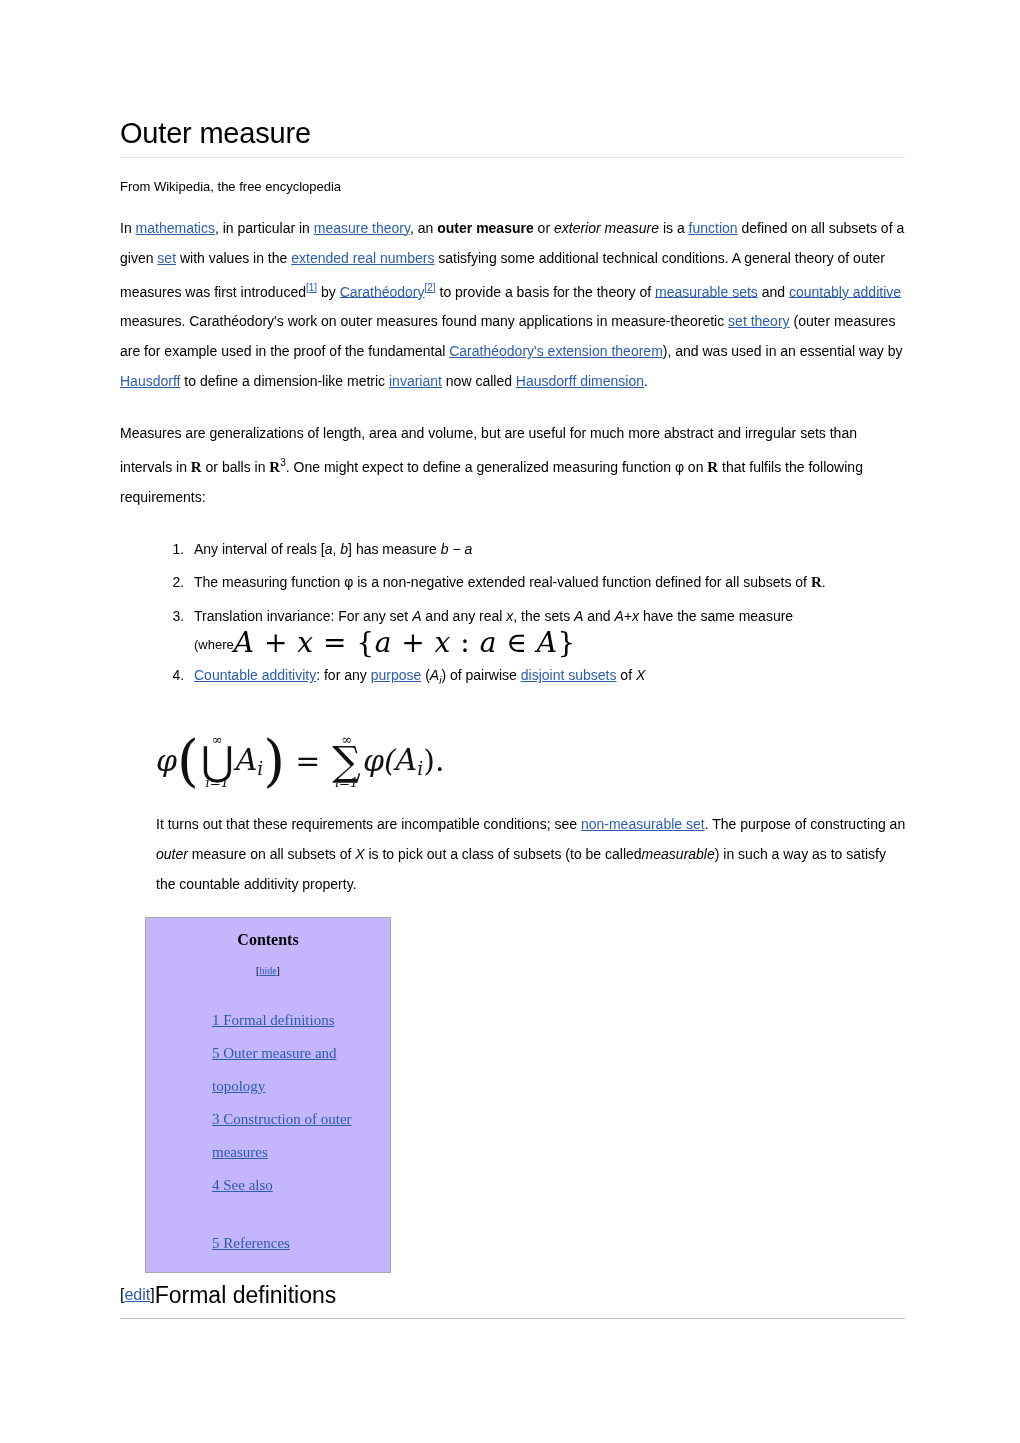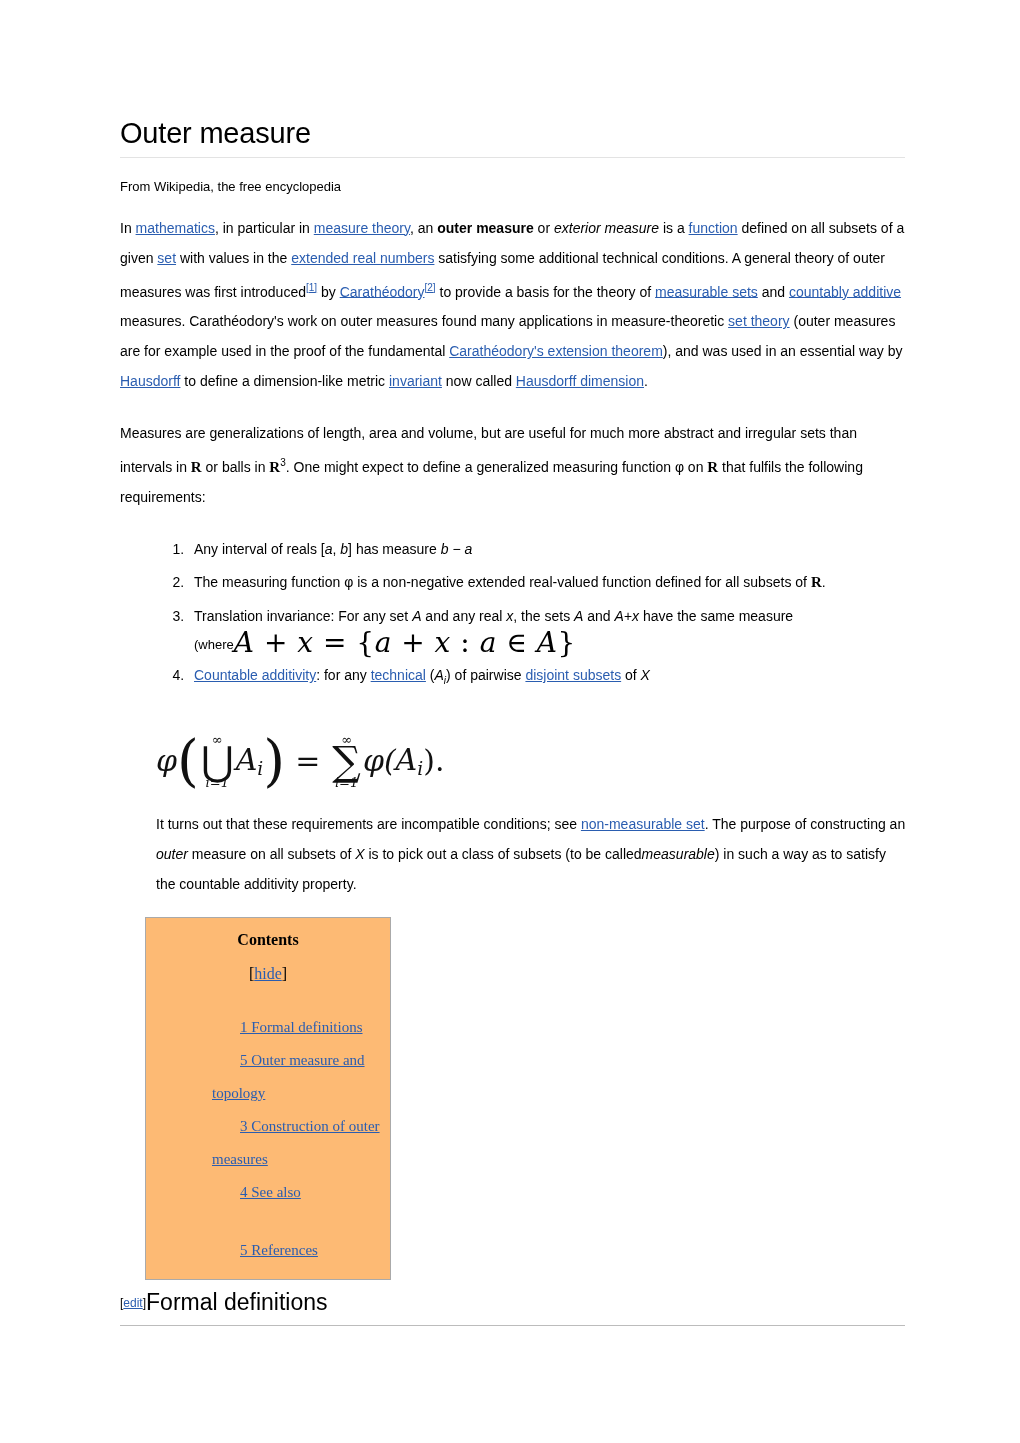--- a/index.html
+++ b/index.html
@@ -128,66 +128,65 @@
     font-family: "DejaVu Serif", serif;
     line-height: 0.7;
     font-weight: 300;
   }
   .sub { font-size: 0.62em; vertical-align: -0.28em; font-style: italic; }
   
   .toc {
     margin-top: 18px;
     width: 246px;
     border: 1px solid #aaa;
-    background: #fdba74;
+    background: #c4b5fd;
     box-sizing: border-box;
     font-family: "Liberation Serif", serif;
     padding: 10px 8px 12px 8px;
     position: relative;
   }
   .toc-title {
     text-align: center;
     font-weight: bold;
     font-size: 16px;
     font-family: "Liberation Serif", serif;
     line-height: 1.5;
   }
   .toc-toggle {
     text-align: center;
-    font-size: 16px;
+    font-size: 10px;
     margin-top: 13px;
     font-family: "Liberation Serif", serif;
   }
   .toc-toggle a { color: #2a5db0; text-decoration: underline; }
   .toc-list {
     margin-top: 28px;
     font-size: 15px;
     line-height: 33px;
     font-family: "Liberation Serif", serif;
   }
   .toc-item {
     padding-left: 58px;
     text-indent: 0;
   }
   .toc-item a {
     color: #2a5db0;
     text-decoration: underline;
-    margin-left: 28px;
   }
   .toc-item.wrap { padding-left: 58px; text-indent: 0; }
   .toc-item.spaced { margin-top: 25px; }
   
   .section-head {
     margin-top: 9px;
     font-size: 23px;
     font-weight: normal;
     line-height: 1.2;
   }
   .edit-link {
-    font-size: 12px;
+    font-size: 16px;
     vertical-align: 3px;
   }
   .edit-link a { color: #2a5db0; text-decoration: underline; }
   .edit-br { color: #000; }
   .section-rule {
     height: 1px;
     background: #bcbcbc;
     margin-top: 9px;
     width: 785px;
   }
@@ -208,21 +207,21 @@
 
   <ol class="req-list">
     <li><span>Any interval of reals [</span><i class="it">a</i><span>, </span><i class="it">b</i><span>] has measure </span><i class="it">b − a</i></li>
 
     <li><span>The measuring function φ is a non-negative extended real-valued function defined for all subsets of </span><span class="bf-r">R</span><span>.</span></li>
 
     <li><span>Translation invariance: For any set </span><i class="it">A</i><span> and any real </span><i class="it">x</i><span>, the sets </span><i class="it">A</i><span> and </span><i class="it">A+x</i><span> have the same measure</span>
       <span class="where-line"><span>(where</span><span class="math-inline">A <span class="op">+</span> x <span class="op">=</span> <span class="op">{</span>a <span class="op">+</span> x <span class="op">:</span> a <span class="op">∈</span> A<span class="op">}</span></span></span>
     </li>
 
-    <li><a class="wlink" href="#">Countable additivity</a><span>: for any </span><a class="wlink" href="#">technical</a><span> (</span><i class="it">A</i><sub style="font-style:italic;font-size:10px">i</sub><span>) of pairwise </span><a class="wlink" href="#">disjoint subsets</a><span> of </span><i class="it">X</i></li>
+    <li><a class="wlink" href="#">Countable additivity</a><span>: for any </span><a class="wlink" href="#">purpose</a><span> (</span><i class="it">A</i><sub style="font-style:italic;font-size:10px">i</sub><span>) of pairwise </span><a class="wlink" href="#">disjoint subsets</a><span> of </span><i class="it">X</i></li>
   </ol>
 
   <div class="math-display">
     <span>φ</span>
     <span class="paren">(</span>
     <span class="limop">
       <span class="lim top">∞</span>
       <span class="big">⋃</span>
       <span class="lim bot">i=1</span>
     </span>

